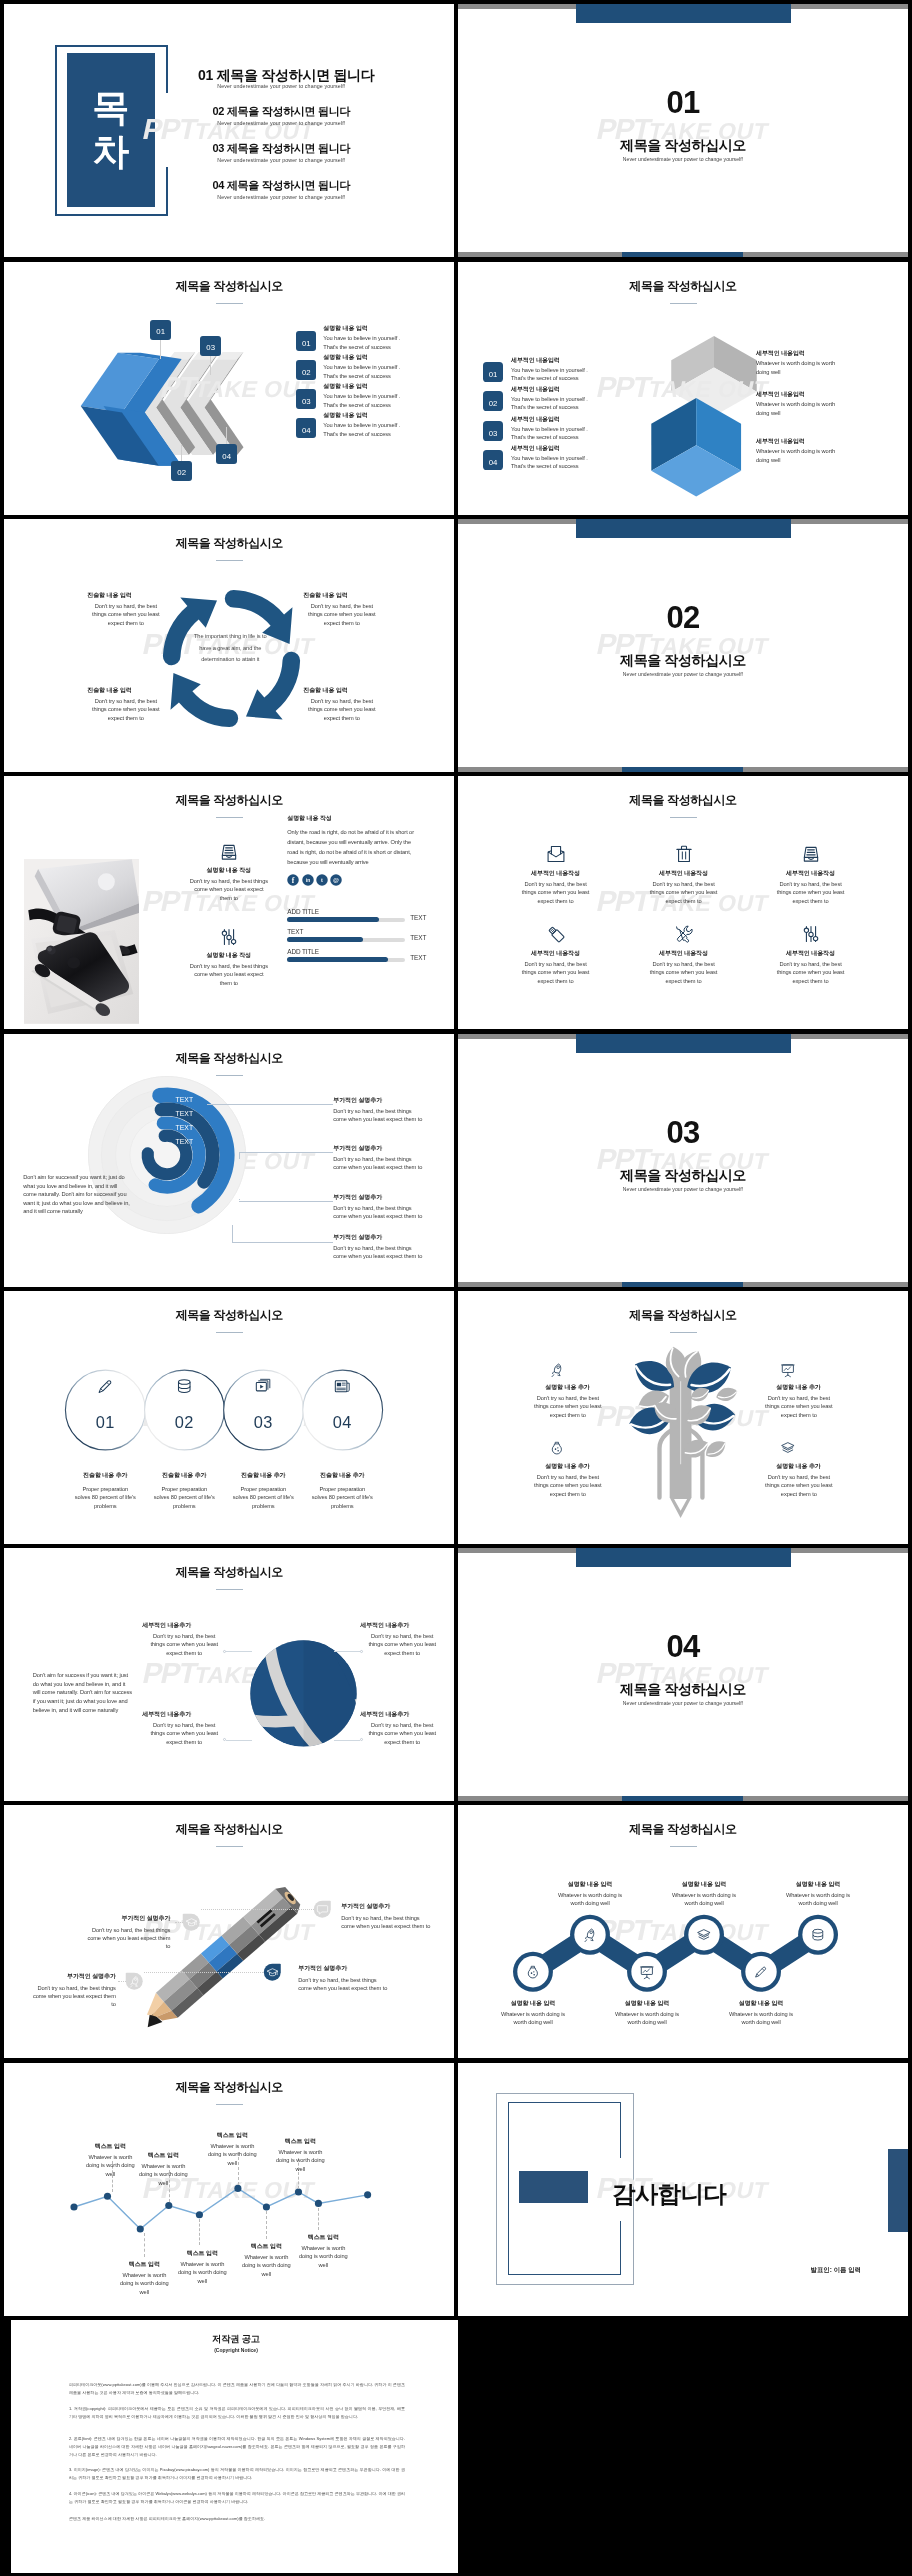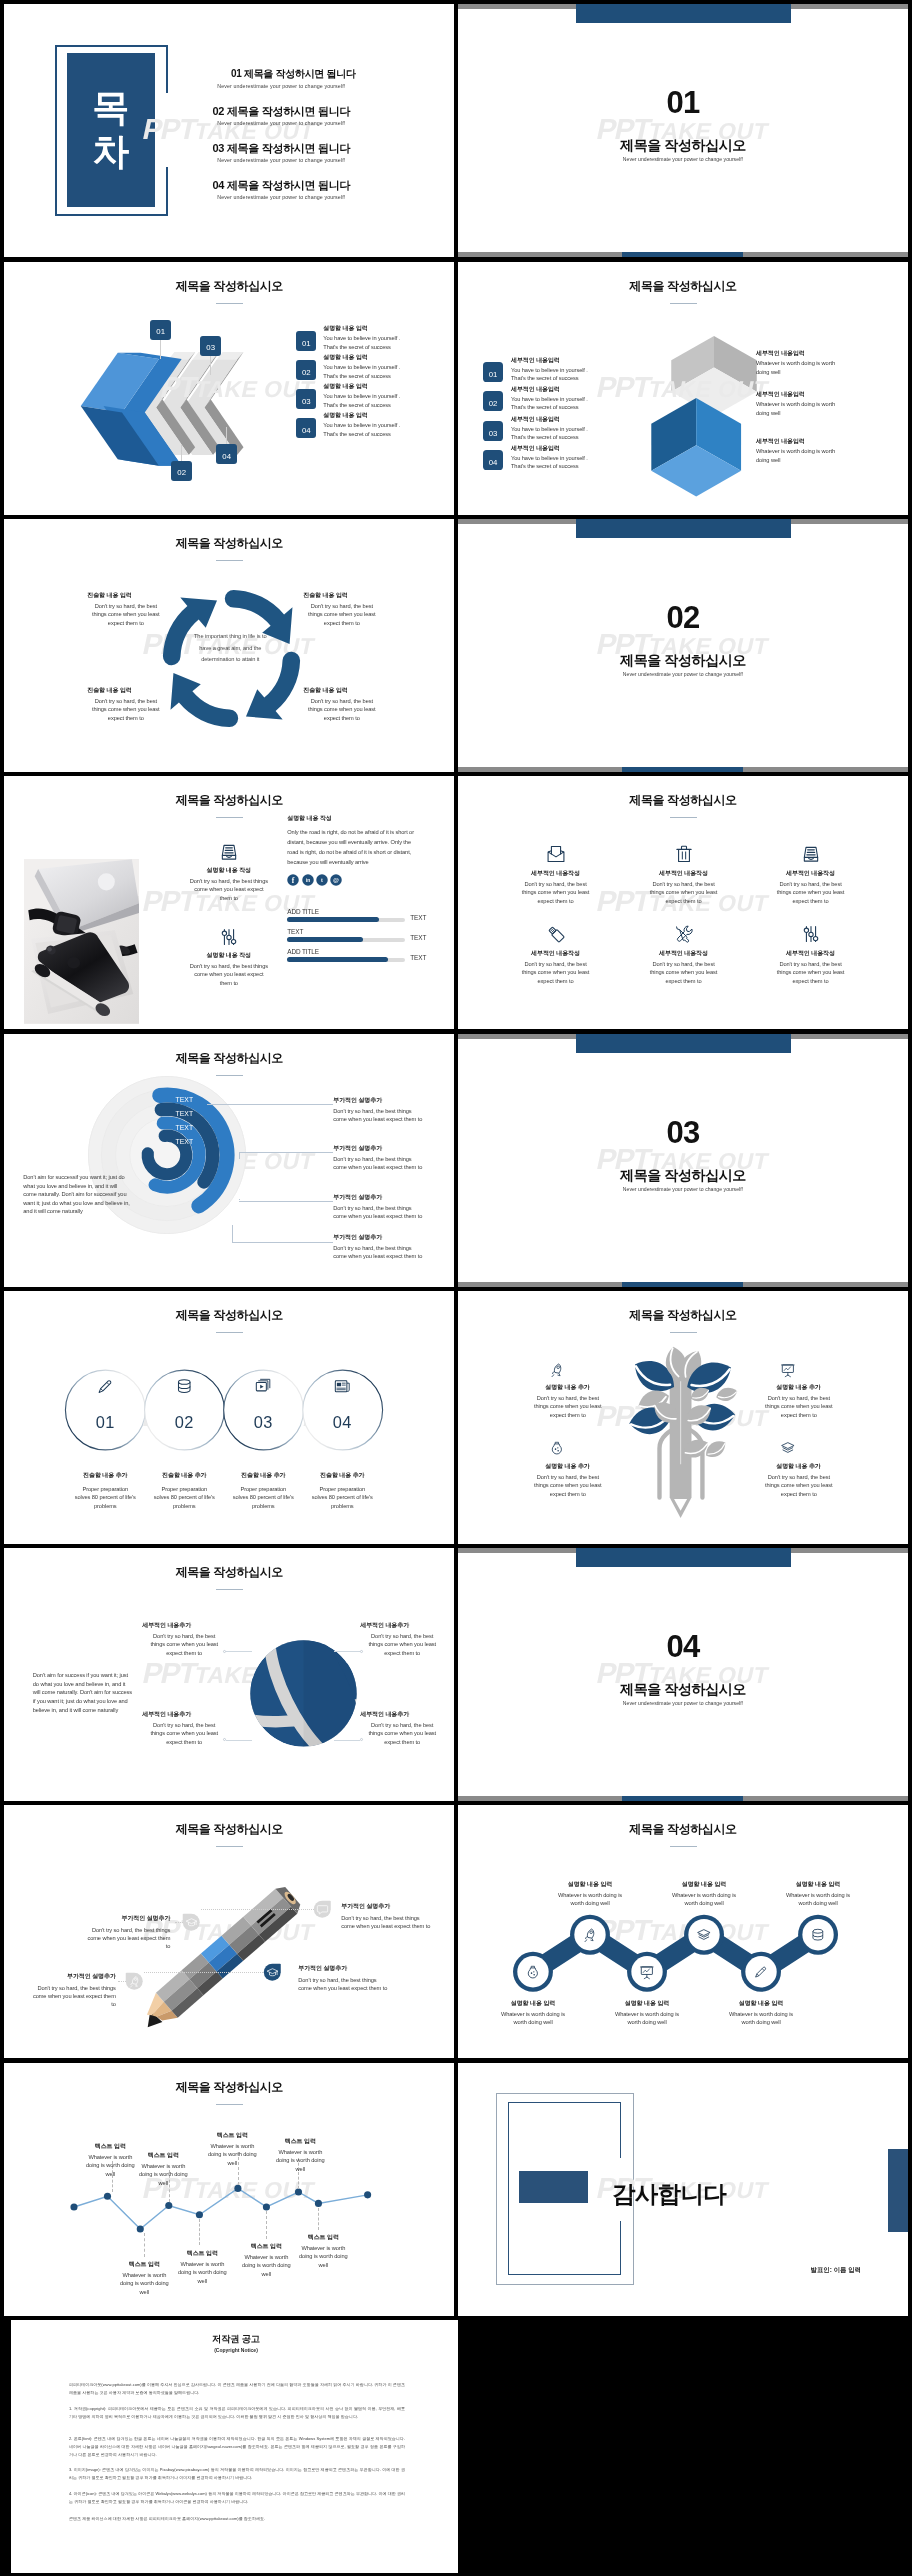--- a/index.html
+++ b/index.html
@@ -40,21 +40,21 @@
     <div class="a" style="left:111px;top:122px;width:1.4px;height:48px;background:#224f7b"></div>
     <div class="a" style="left:11.4px;top:7.8px;width:88px;height:154px;background:#224f7b"></div>
     <div class="a" style="left:11.4px;top:7.8px;width:88px;height:154px;color:#fff;font-weight:700;font-size:37px;line-height:44px;
          display:flex;align-items:center;justify-content:center;text-align:center;letter-spacing:0px;
          word-break:break-all;padding:0 32px;text-indent:0">목차</div>
   </div>
   <div class="wm">
         <i><b>PPT</b><s>TAKE OUT</s></i>
       </div>
   <div class="a z5" style="left:170px;top:63px;width:214px">
-    <div class="a" style="left:12px;top:0;width:214px;text-align:center;font-weight:700;font-size:10px;color:#111;letter-spacing:-0.3px">
+    <div class="a" style="left:5px;top:0;width:214px;text-align:center;font-weight:700;font-size:14px;color:#111;letter-spacing:-0.3px">
       <span>01</span>
       <span>제목을 작성하시면 됩니다</span>
     </div>
     <div class="a" style="left:0;top:15.7px;width:214px;text-align:center;font-size:5.3px;color:#3f3f3f;letter-spacing:0.1px">Never underestimate your power to change yourself!</div>
   </div>
   <div class="a z5" style="left:170px;top:100px;width:214px">
     <div class="a" style="left:0;top:0;width:214px;text-align:center;font-weight:700;font-size:11px;color:#111;letter-spacing:-0.3px">
       <span>02</span>
       <span>제목을 작성하시면 됩니다</span>
     </div>

